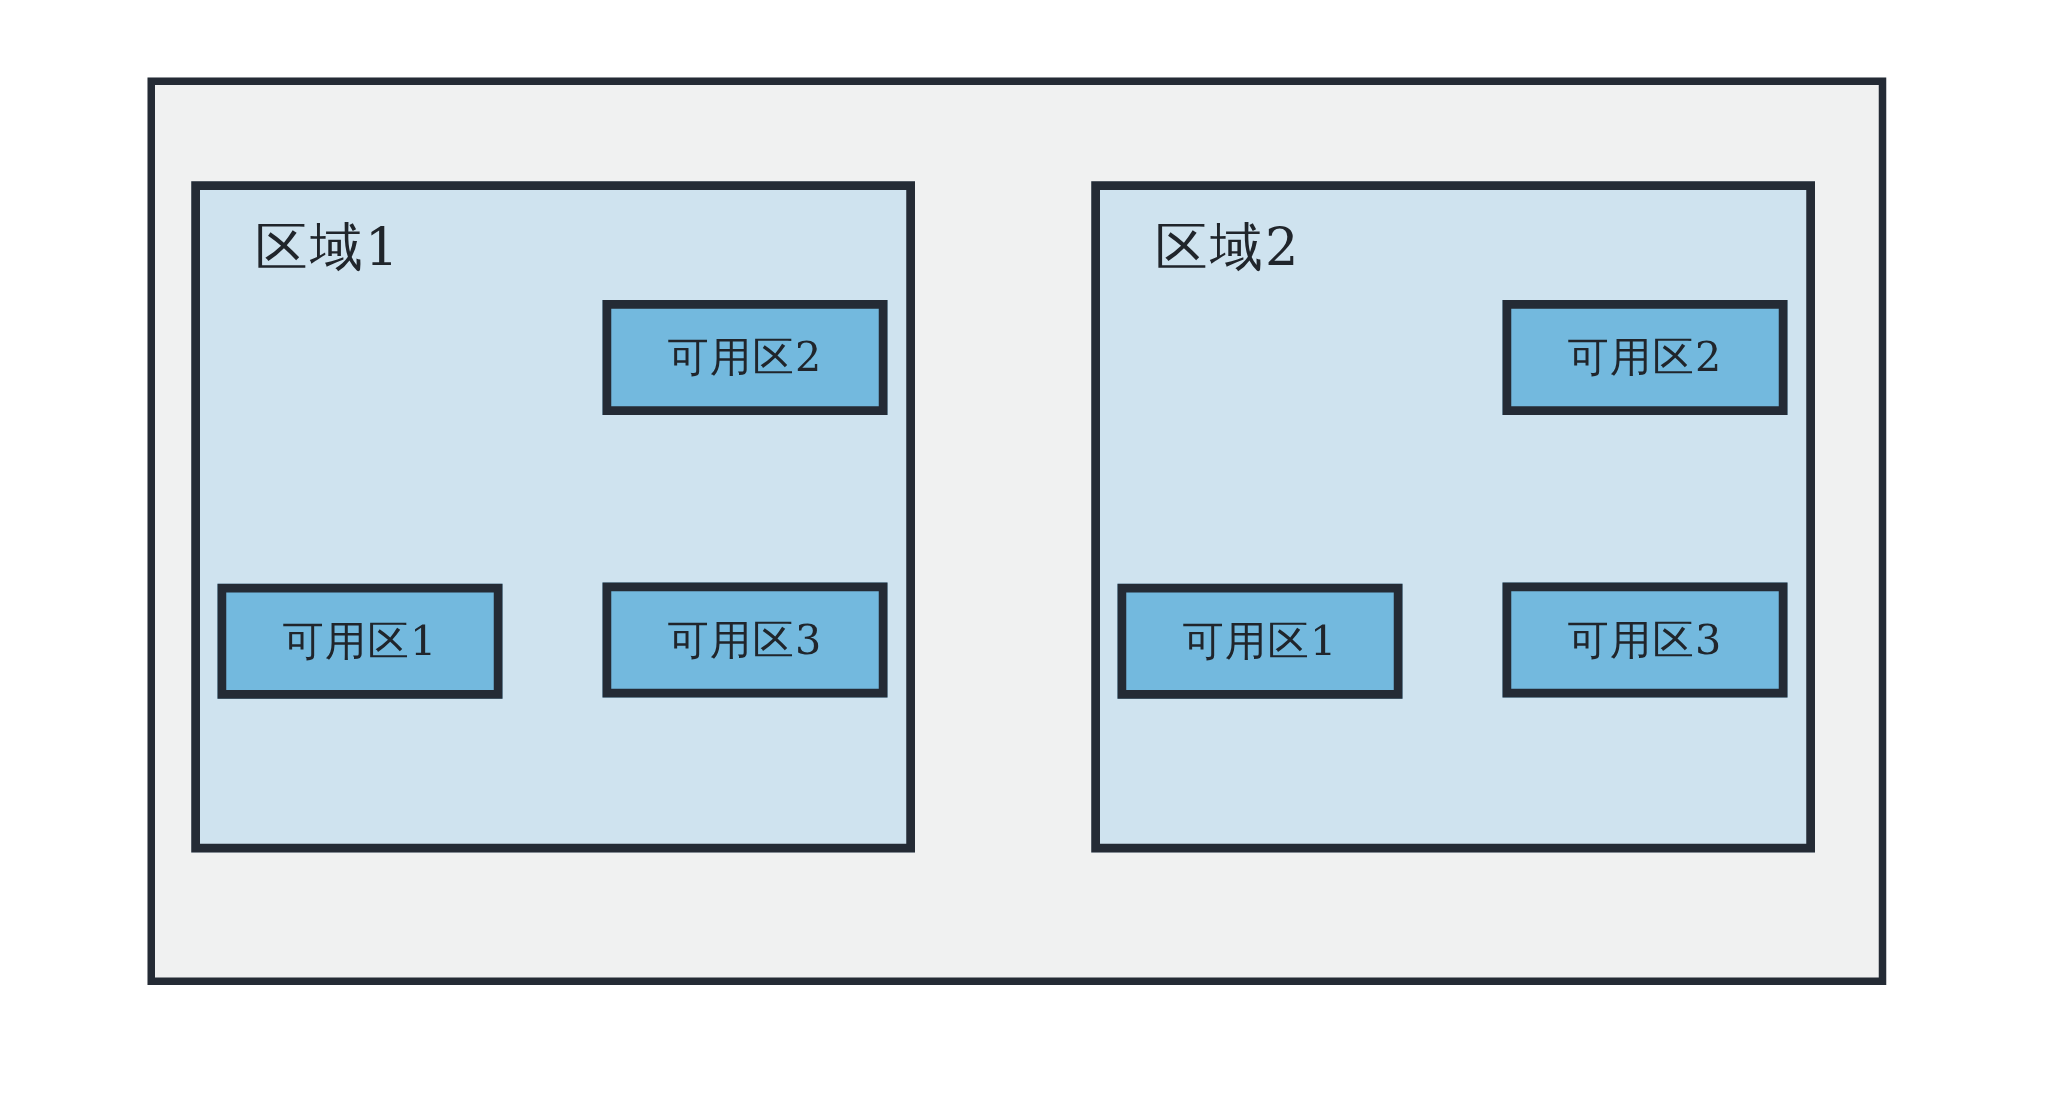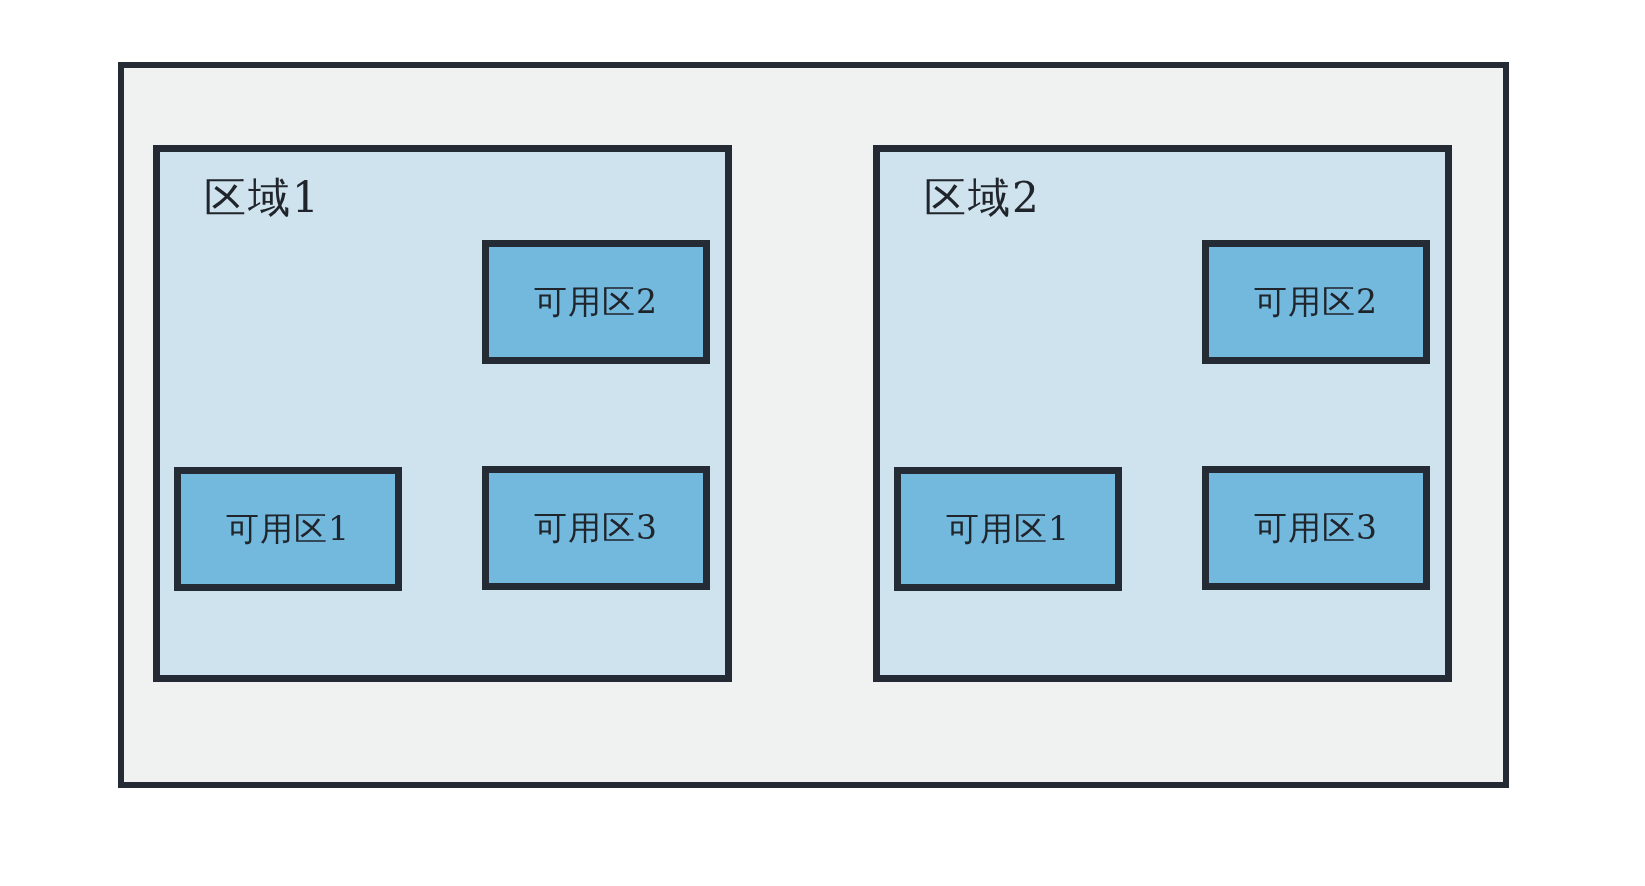--- a/index.html
+++ b/index.html
@@ -43,21 +43,21 @@
   .region-label {
     position: absolute;
     left: 44px; top: 18px;
     font-size: 42px;
     color: var(--text-color);
     letter-spacing: 2px;
     white-space: nowrap;
   }
   .zone {
     position: absolute;
-    width: 228px; height: 124px;
+    width: 228px; height: 92px;
     background: var(--zone-fill);
     border: 7px solid var(--border-color);
     display: flex;
     align-items: center;
     justify-content: center;
   }
   .zone .zone-label {
     font-size: 33px;
     color: var(--text-color);
     letter-spacing: 1px;

